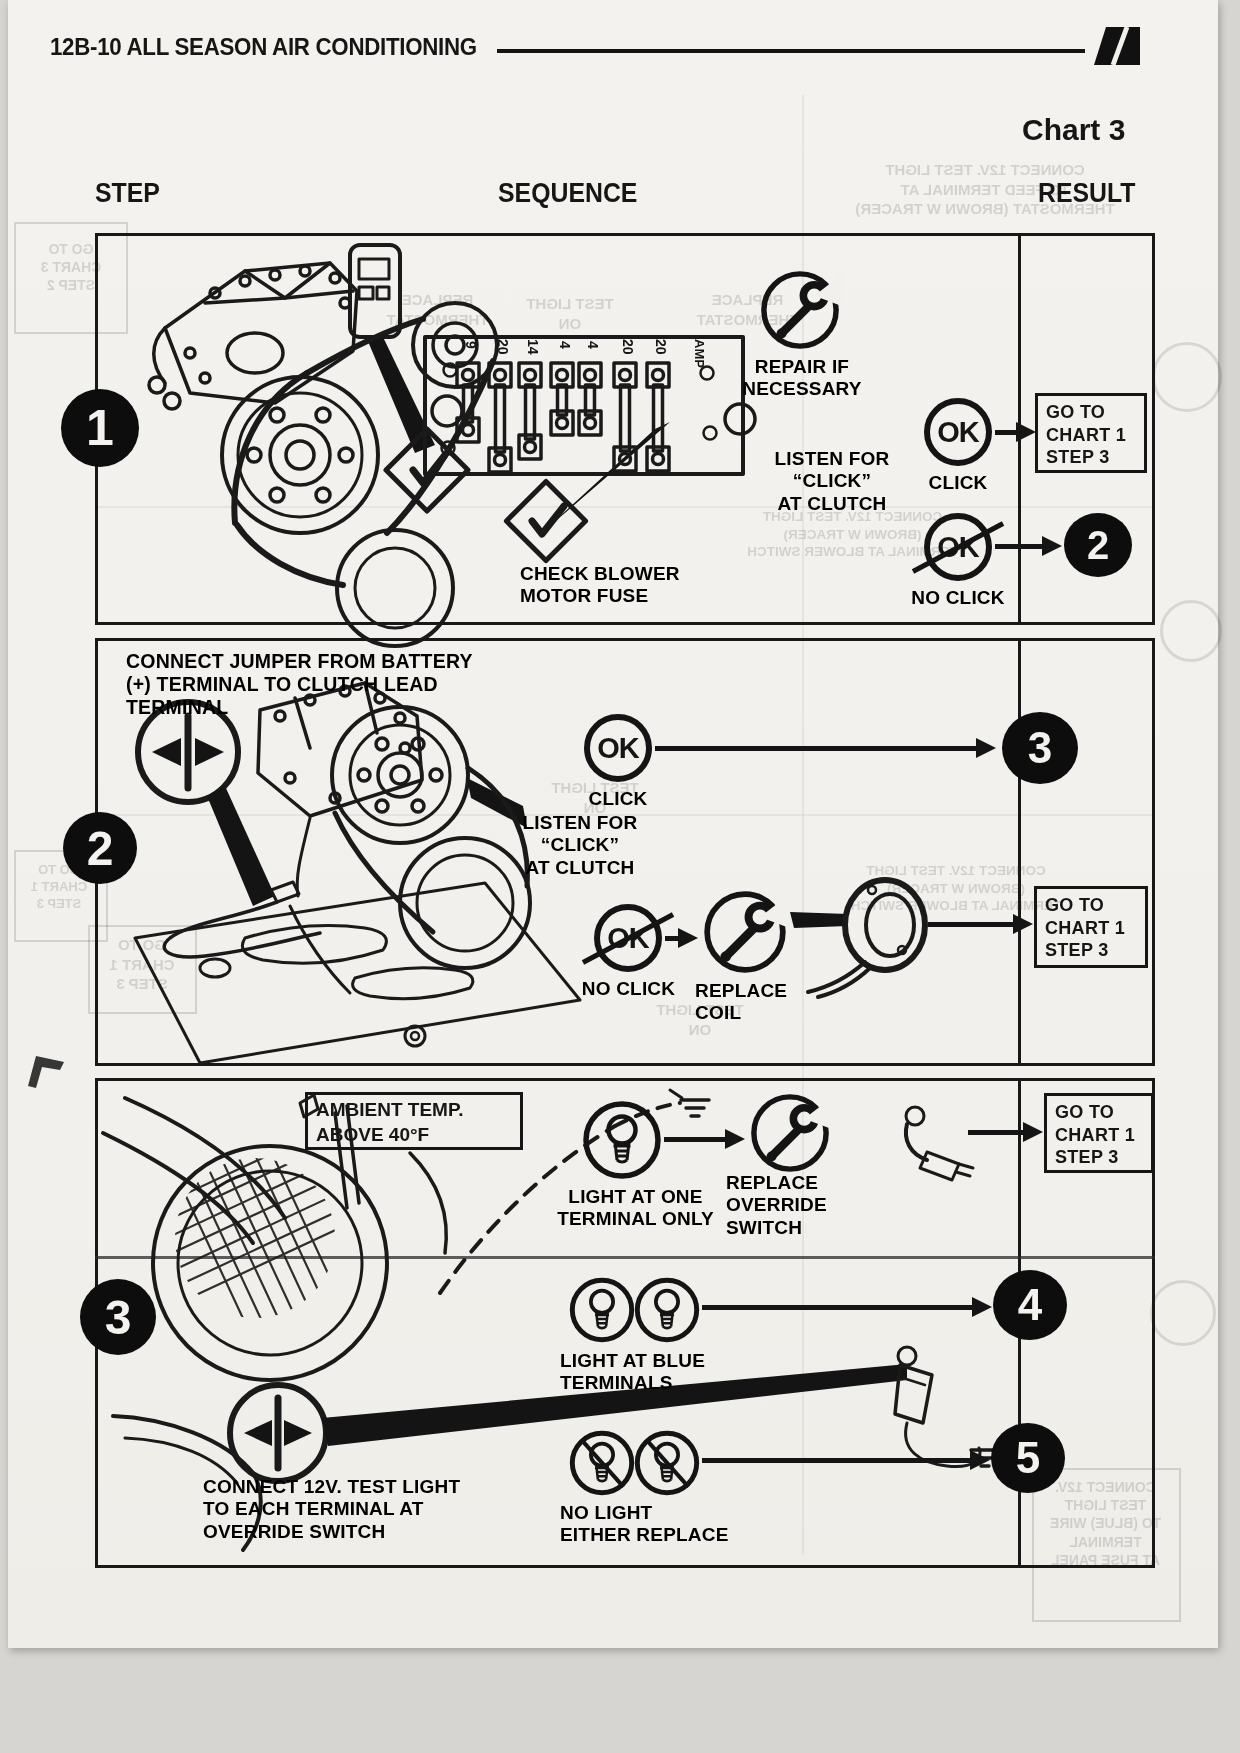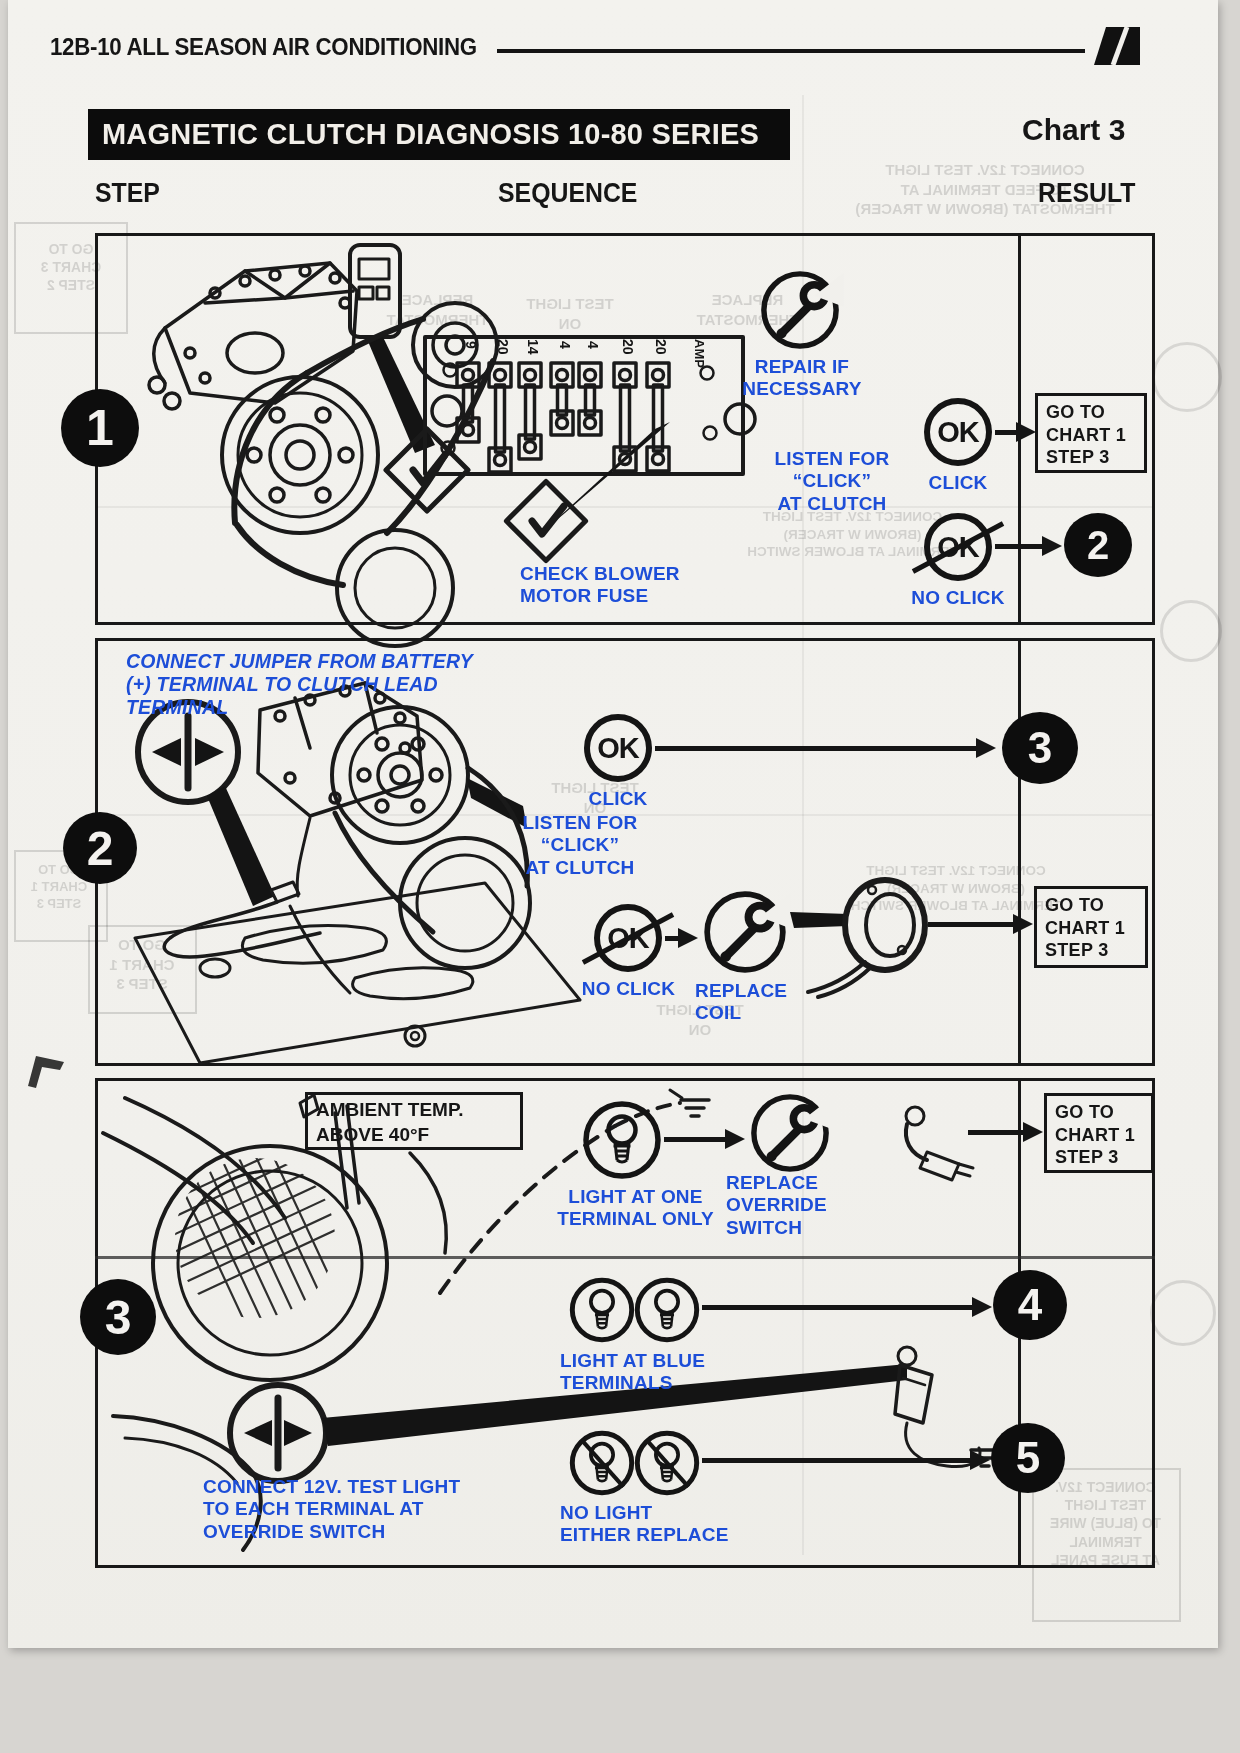--- a/index.html
+++ b/index.html
@@ -9,21 +9,21 @@
   .paper{background:linear-gradient(180deg,#f3f2ee 0%,#f1f0ec 70%,#eeede8 100%);
          box-shadow:2px 3px 8px rgba(0,0,0,.25);}
   .h-top{font-size:23px;font-weight:bold;letter-spacing:-.3px;transform:scaleX(.97);transform-origin:left;white-space:nowrap;}
   .rule{background:#141414;}
   .tbar{background:#0c0c0c;color:#f2efe9;font-size:29px;font-weight:bold;display:flex;align-items:center;
         padding-left:14px;letter-spacing:.2px;white-space:nowrap;}
   .chart-lbl{font-size:30px;font-weight:bold;}
   .colh{font-size:27px;font-weight:bold;transform:scaleX(.92);transform-origin:left;white-space:nowrap;}
   .stepbox{position:absolute;left:95px;width:1060px;border:3.5px solid #181818;box-sizing:border-box;}
   .vdiv{position:absolute;width:3px;background:#181818;}
-  .lbl{position:absolute;font-weight:bold;font-size:19px;line-height:1.18;white-space:pre-line;color:#1d4ed8;letter-spacing:.2px;}
+  .lbl{position:absolute;font-weight:bold;font-size:19px;line-height:1.18;white-space:pre-line;color:#000000;letter-spacing:.2px;}
   .ctr{text-align:center;}
   .goto{position:absolute;border:3.5px solid #161616;font-weight:bold;font-size:18px;line-height:1.25;
         padding:5px 8px;white-space:pre-line;letter-spacing:.3px;box-sizing:border-box;}
   .badge{position:absolute;background:#0d0d0d;border-radius:50%;color:#f4f2ef;display:flex;
          align-items:center;justify-content:center;font-weight:bold;}
   .okc{position:absolute;width:68px;height:68px;border:6px solid #141414;border-radius:50%;
        display:flex;align-items:center;justify-content:center;font-weight:bold;font-size:29px;
        letter-spacing:-1px;box-sizing:border-box;}
   .okc .slash{position:absolute;width:102px;height:5px;background:#141414;transform:rotate(-28deg);
               left:-23px;top:26px;}
@@ -91,23 +91,20 @@
   <div class="gcirc" style="left:1160px;top:600px;width:56px;height:56px;"></div>
   <div class="gcirc" style="left:1150px;top:1280px;width:60px;height:60px;"></div>
 
   <div class="abs h-top" style="left:50px;top:34px;">12B-10 ALL SEASON AIR CONDITIONING</div>
   <div class="abs rule" style="left:497px;top:49px;width:588px;height:4px;"></div>
   <svg class="abs" style="left:1092px;top:27px;" width="48" height="38" viewBox="0 0 48 38">
     <polygon points="14,0 48,0 48,38 2,38" fill="#111"></polygon>
     <line x1="21" y1="38" x2="35" y2="0" stroke="#f1f0ec" stroke-width="5"></line>
   </svg>
 
-  <div class="abs tbar" style="left:88px;top:109px;width:688px;height:51px;">
-    <span>MAGNETIC CLUTCH DIAGNOSIS 10-80 SERIES</span>
-  </div>
   <div class="abs chart-lbl" style="left:1022px;top:113px;">Chart 3</div>
 
   <div class="abs colh" style="left:95px;top:178px;">STEP</div>
   <div class="abs colh" style="left:498px;top:178px;">SEQUENCE</div>
   <div class="abs colh" style="left:1038px;top:178px;">RESULT</div>
 
   <div class="stepbox" style="top:233px;height:392px;"></div>
   <div class="vdiv" style="left:1018px;top:233px;height:392px;"></div>
 
   <svg class="abs" style="left:95px;top:233px;" width="923" height="392" viewBox="0 0 923 392">
@@ -326,21 +323,21 @@
       <circle cx="320" cy="398" r="10" stroke-width="3"></circle>
         <circle cx="320" cy="398" r="4" stroke-width="2.5"></circle>
 
       <path d="M176,252 l22,-8 l6,12 l-22,8 z" stroke-width="3"></path>
       <path d="M182,264 C 140,280 95,285 75,300 C 60,312 75,322 110,318 C 160,312 200,300 225,295" stroke-width="3.5"></path>
       <path d="M215,180 C 205,220 200,240 203,258" stroke-width="3"></path>
       <path d="M195,268 C 210,300 230,330 255,355" stroke-width="3"></path>
     </g>
   </svg>
 
-  <div class="lbl" style="left:126px;top:650px;width:360px;font-size:19.5px;font-style:italic;">CONNECT JUMPER FROM BATTERY
+  <div class="lbl" style="left:126px;top:650px;width:360px;font-size:19.5px;">CONNECT JUMPER FROM BATTERY
 (+) TERMINAL TO CLUTCH LEAD
 TERMINAL</div>
   <div class="badge" style="left:63px;top:812px;width:74px;height:72px;font-size:48px;">2</div>
   <div class="lbl ctr" style="left:500px;top:812px;width:160px;">LISTEN FOR
 “CLICK”
 AT CLUTCH</div>
 
   <div class="okc" style="left:584px;top:714px;">
       <span>OK</span>
     </div>

